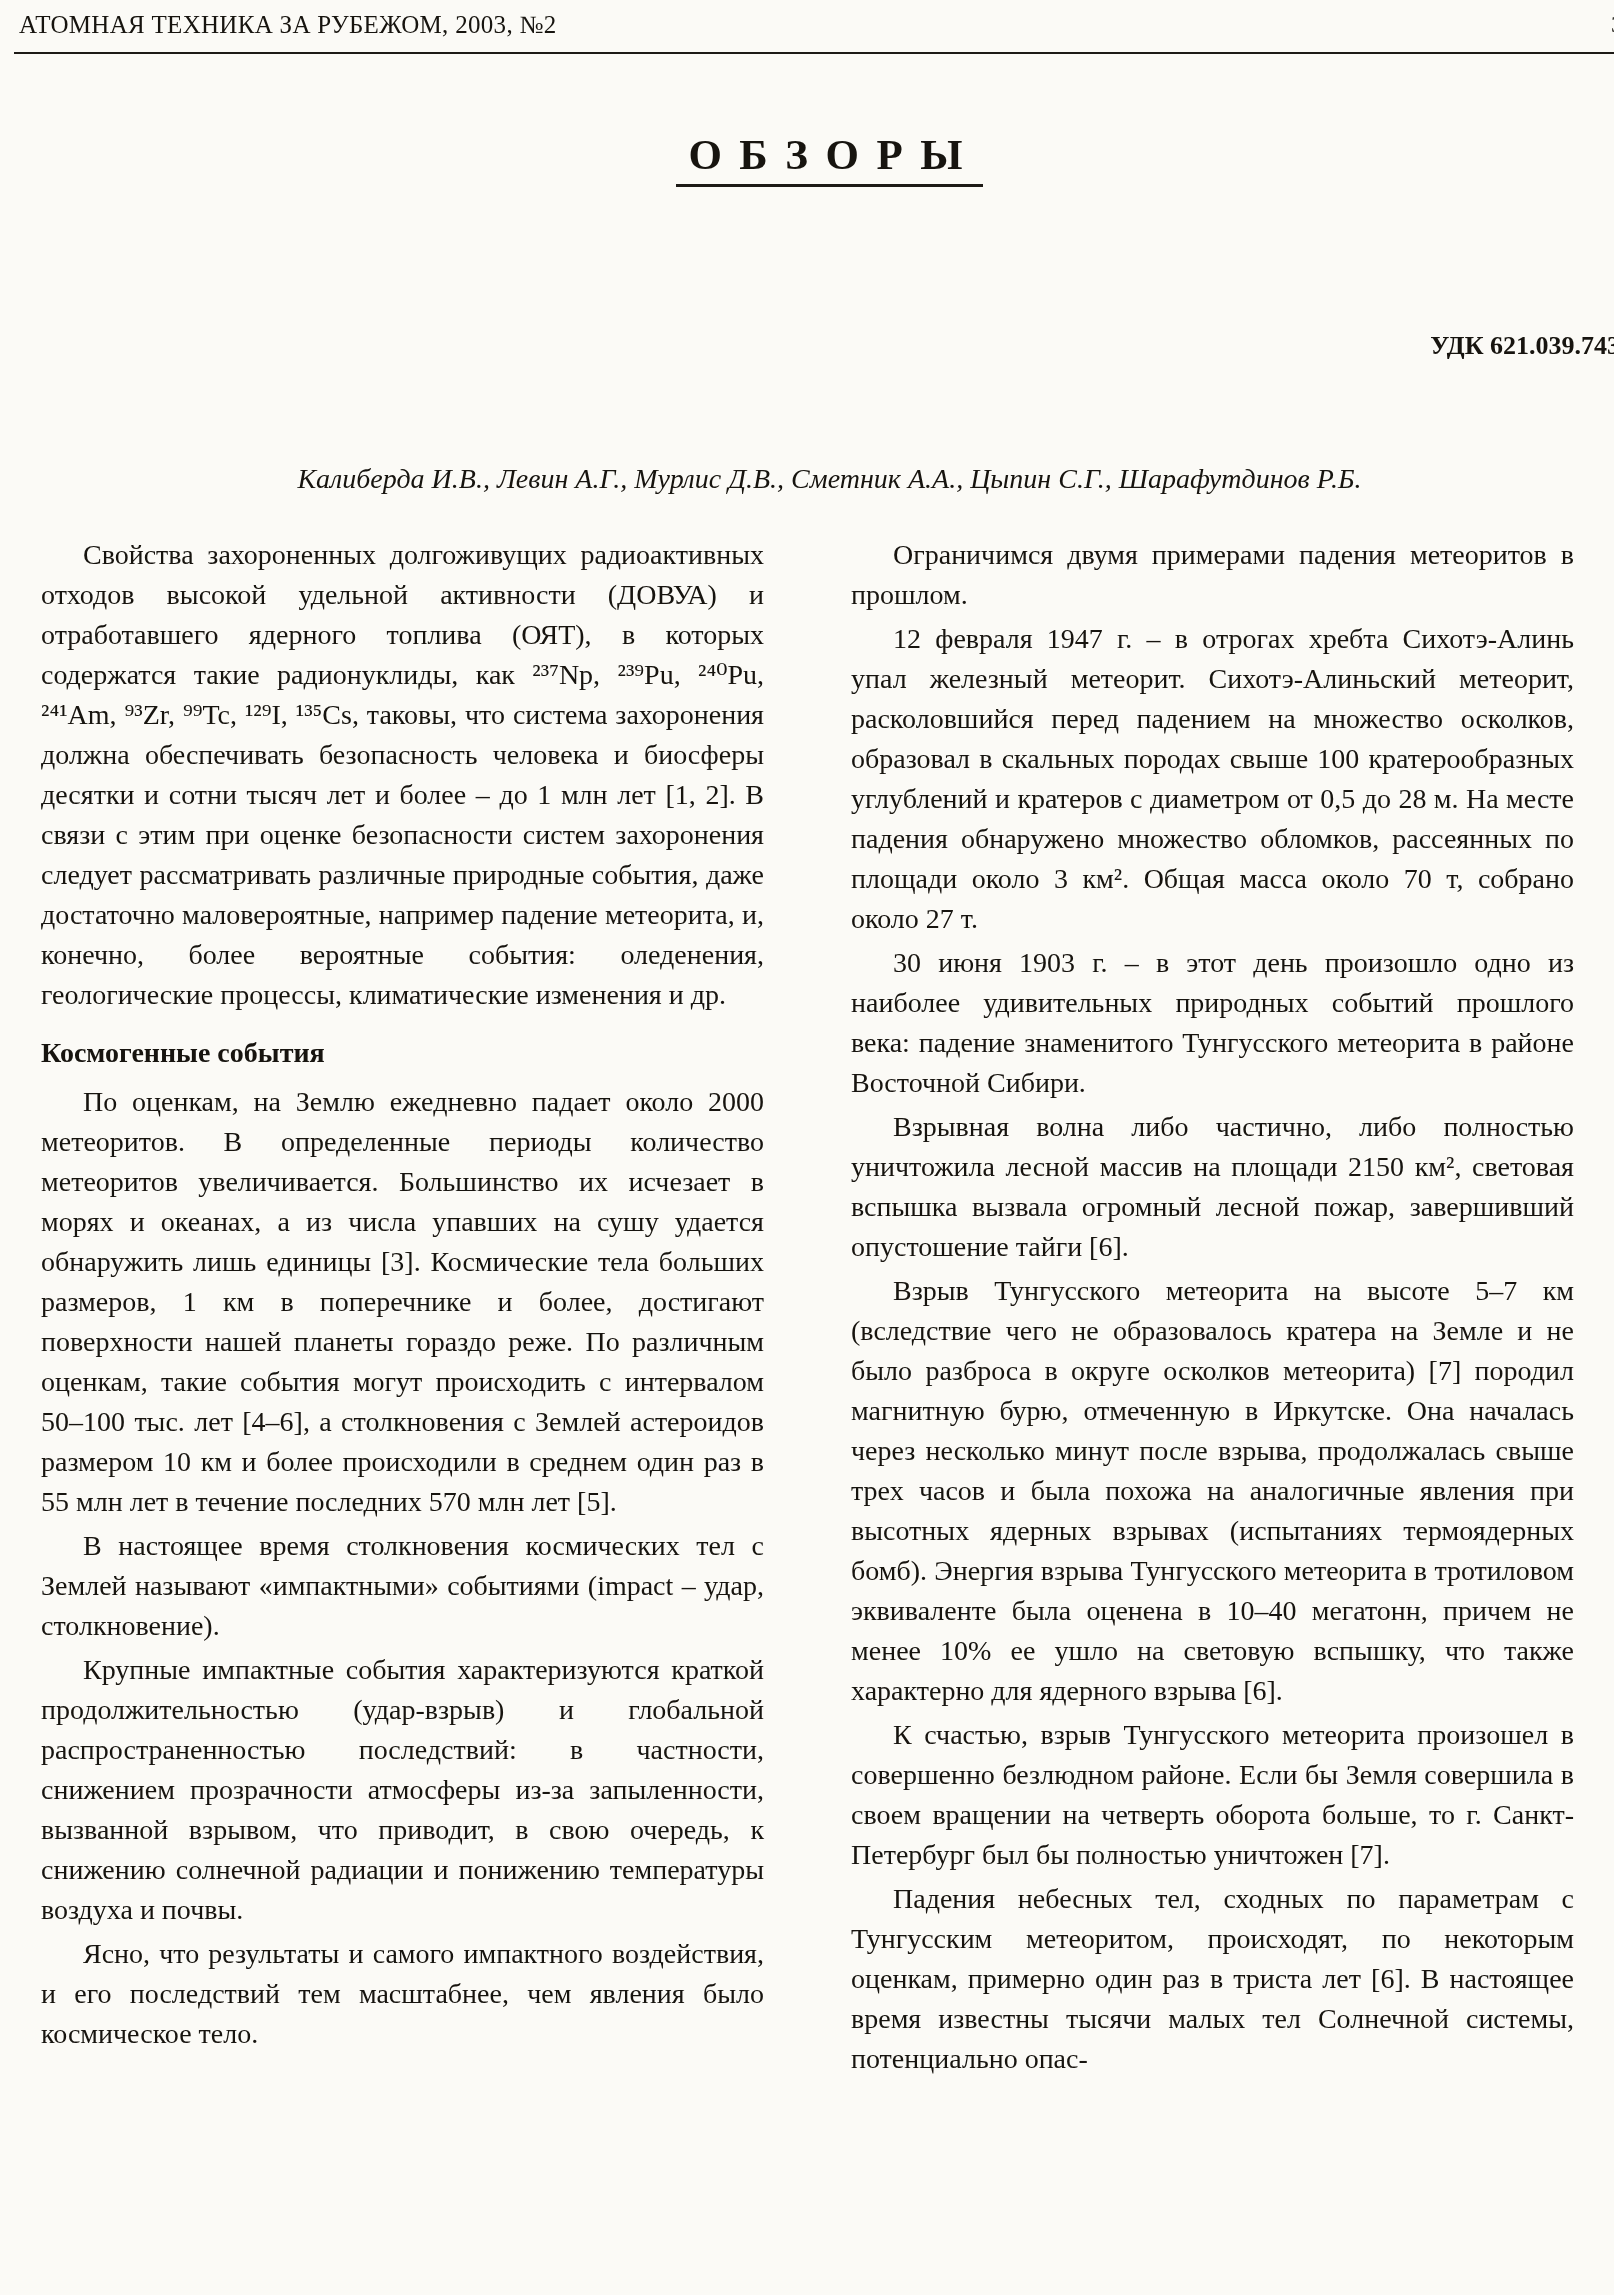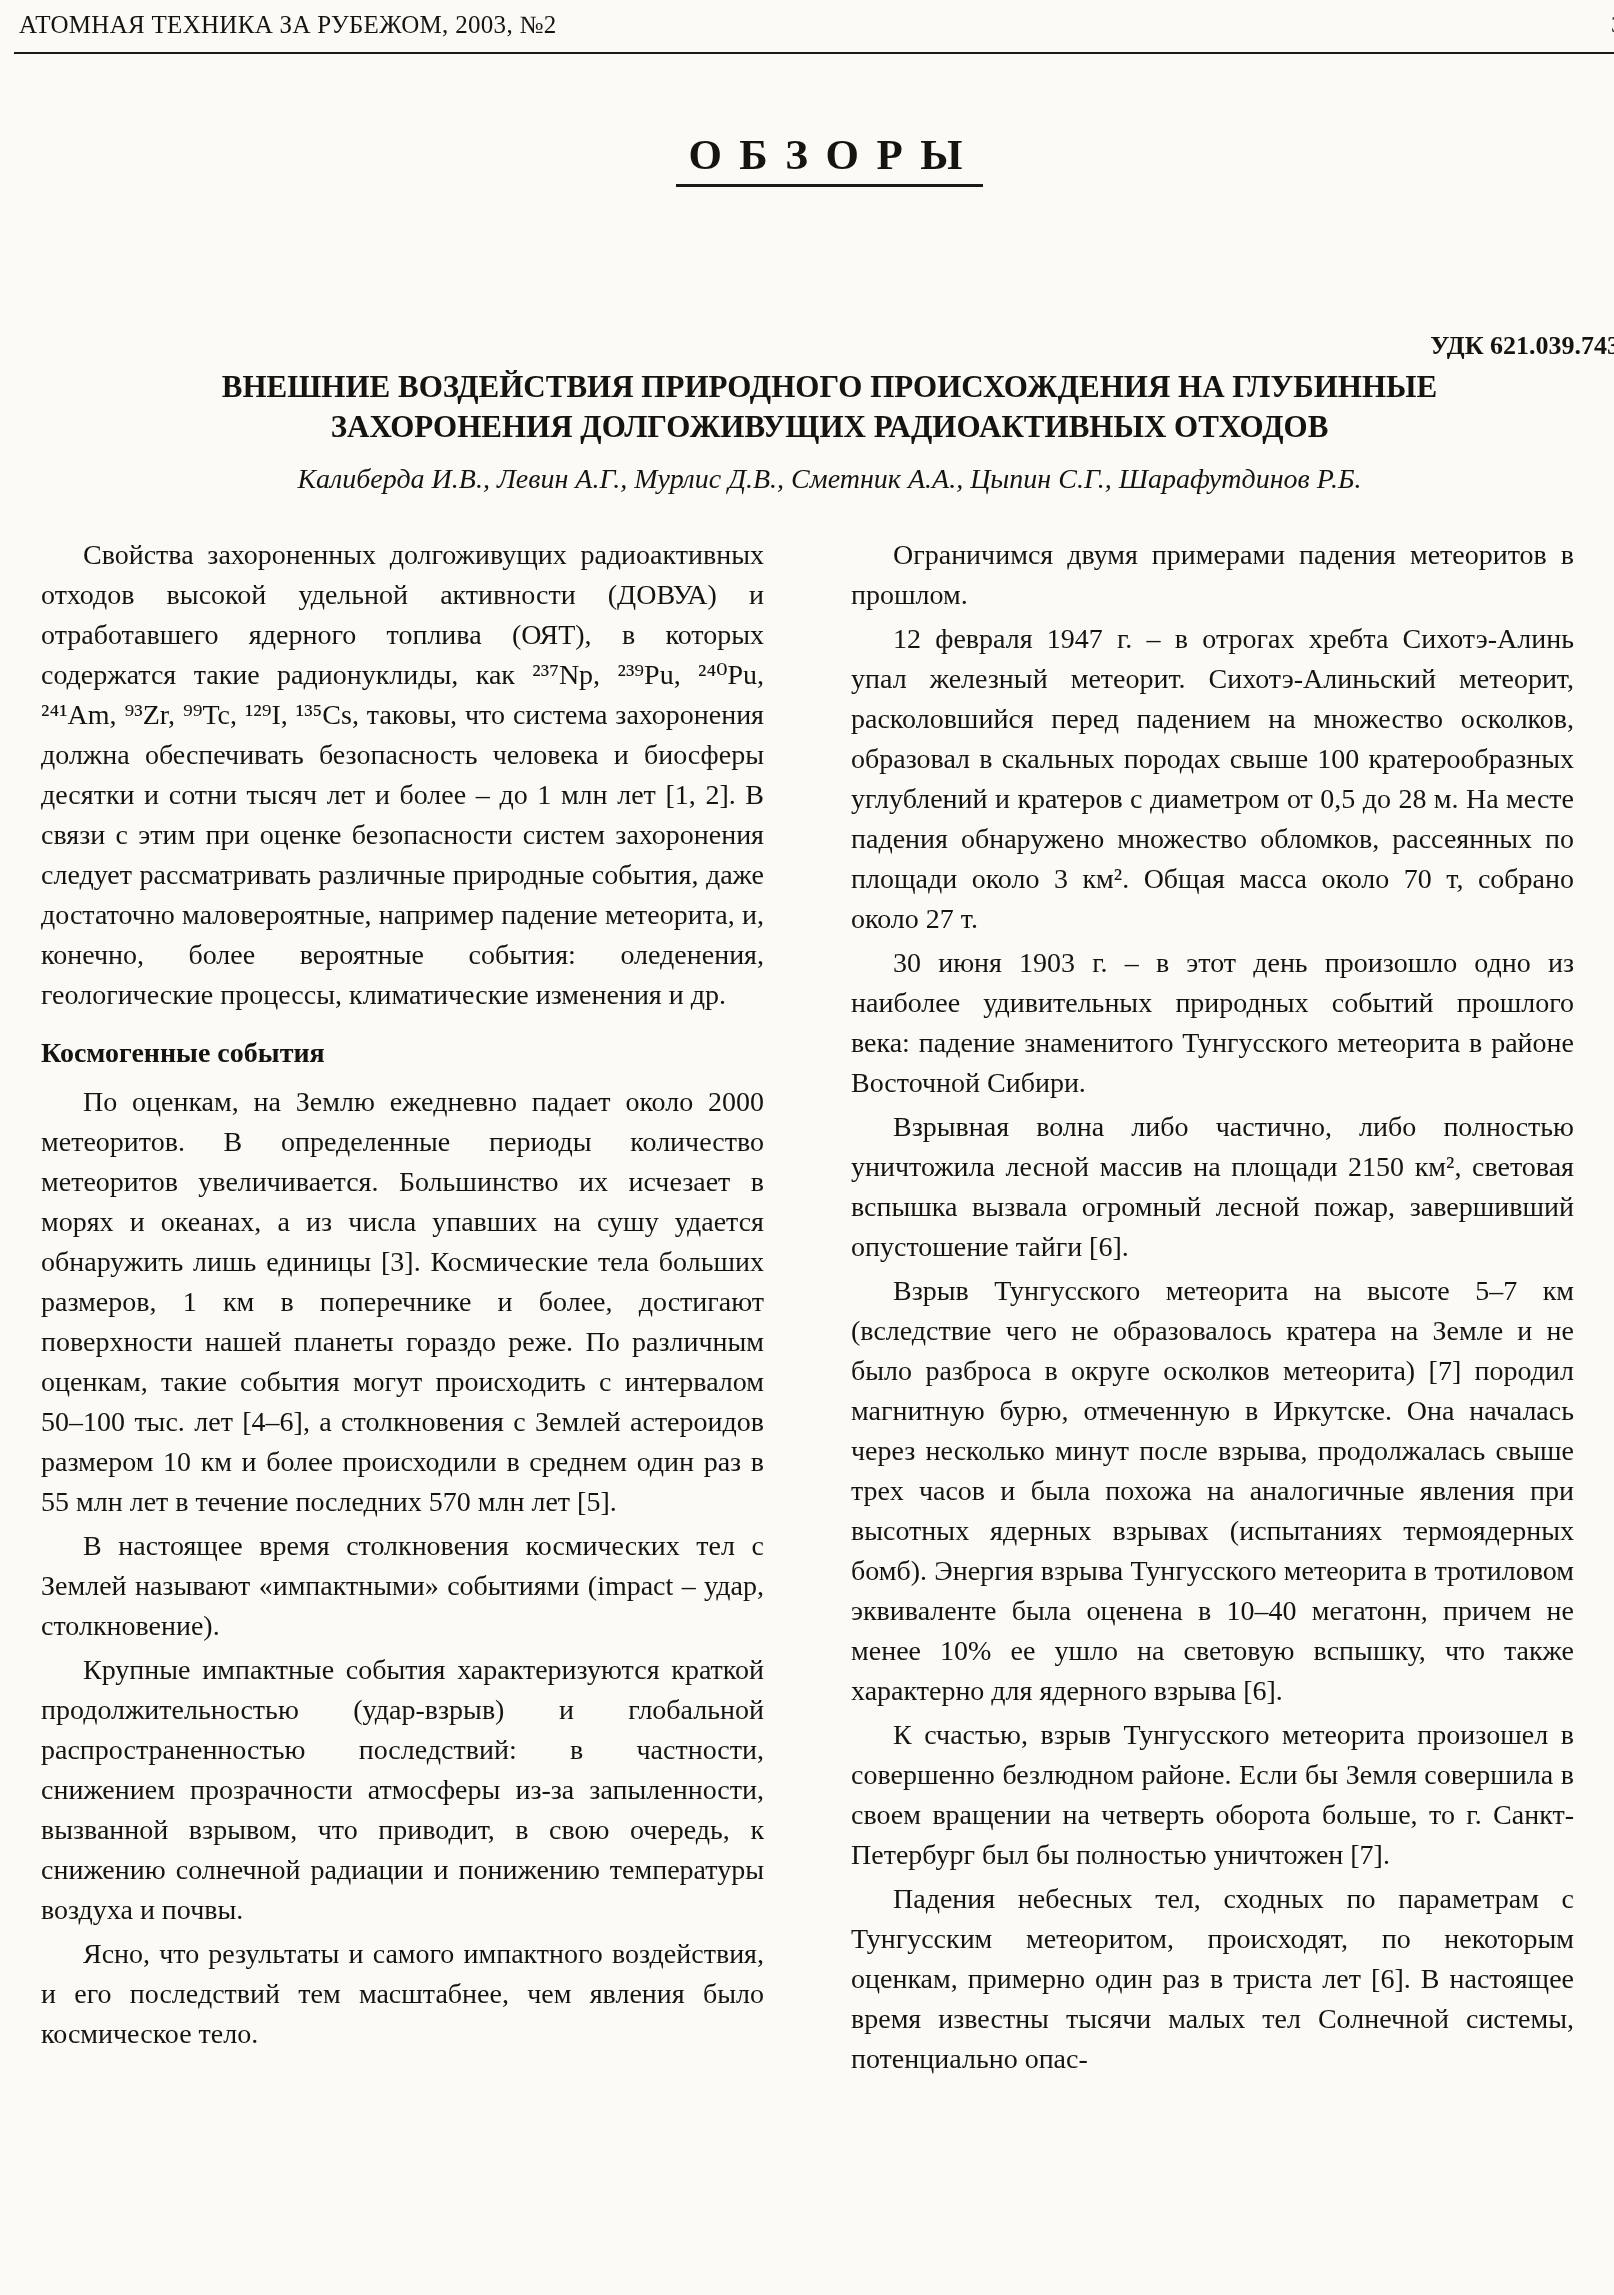--- a/index.html
+++ b/index.html
@@ -79,24 +79,20 @@
   <div class="running-head">АТОМНАЯ ТЕХНИКА ЗА РУБЕЖОМ, 2003, №2</div>
   <div class="page-num">3</div>
   <div class="head-rule"></div>
 
   <div class="section-title-wrap">
     <span class="section-title">ОБЗОРЫ</span>
   </div>
 
   <div class="udc">УДК 621.039.743</div>
 
-  <div class="article-title">
-    <div>ВНЕШНИЕ ВОЗДЕЙСТВИЯ ПРИРОДНОГО ПРОИСХОЖДЕНИЯ НА ГЛУБИННЫЕ</div>
-    <div>ЗАХОРОНЕНИЯ ДОЛГОЖИВУЩИХ РАДИОАКТИВНЫХ ОТХОДОВ</div>
-  </div>
 
   <div class="authors">Калиберда И.В., Левин А.Г., Мурлис Д.В., Сметник А.А., Цыпин С.Г., Шарафутдинов Р.Б.</div>
 
   <div class="columns">
     <div class="col">
       <p>Свойства захороненных долгоживущих радиоактивных отходов высокой удельной активности (ДОВУА) и отработавшего ядерного топлива (ОЯТ), в которых содержатся такие радионуклиды, как ²³⁷Np, ²³⁹Pu, ²⁴⁰Pu, ²⁴¹Am, ⁹³Zr, ⁹⁹Tc, ¹²⁹I, ¹³⁵Cs, таковы, что система захоронения должна обеспечивать безопасность человека и биосферы десятки и сотни тысяч лет и более – до 1 млн лет [1, 2]. В связи с этим при оценке безопасности систем захоронения следует рассматривать различные природные события, даже достаточно маловероятные, например падение метеорита, и, конечно, более вероятные события: оледенения, геологические процессы, климатические изменения и др.</p>
       <h3>Космогенные события</h3>
       <p>По оценкам, на Землю ежедневно падает около 2000 метеоритов. В определенные периоды количество метеоритов увеличивается. Большинство их исчезает в морях и океанах, а из числа упавших на сушу удается обнаружить лишь единицы [3]. Космические тела больших размеров, 1 км в поперечнике и более, достигают поверхности нашей планеты гораздо реже. По различным оценкам, такие события могут происходить с интервалом 50–100 тыс. лет [4–6], а столкновения с Землей астероидов размером 10 км и более происходили в среднем один раз в 55 млн лет в течение последних 570 млн лет [5].</p>
       <p>В настоящее время столкновения космических тел с Землей называют «импактными» событиями (impact – удар, столкновение).</p>
       <p>Крупные импактные события характеризуются краткой продолжительностью (удар-взрыв) и глобальной распространенностью последствий: в частности, снижением прозрачности атмосферы из-за запыленности, вызванной взрывом, что приводит, в свою очередь, к снижению солнечной радиации и понижению температуры воздуха и почвы.</p>

